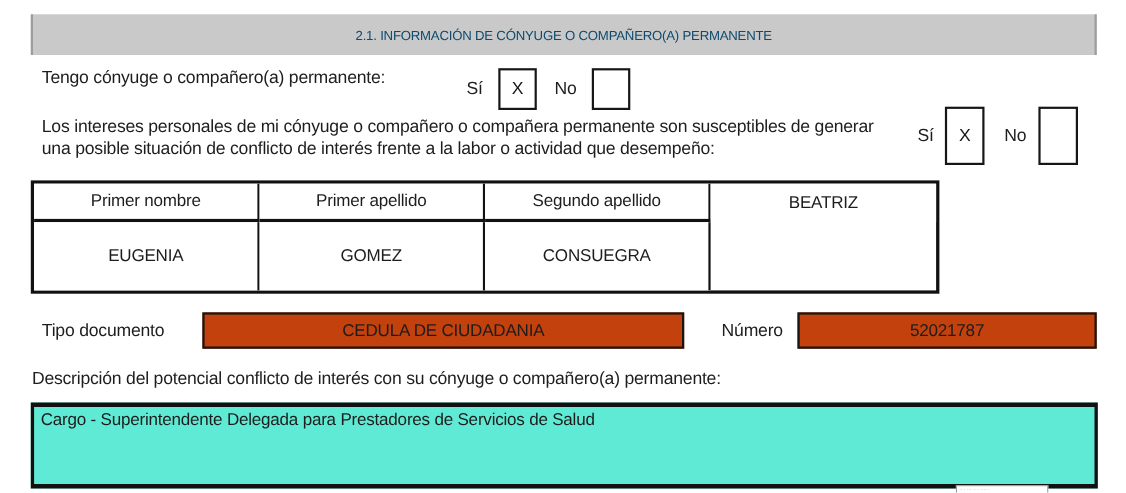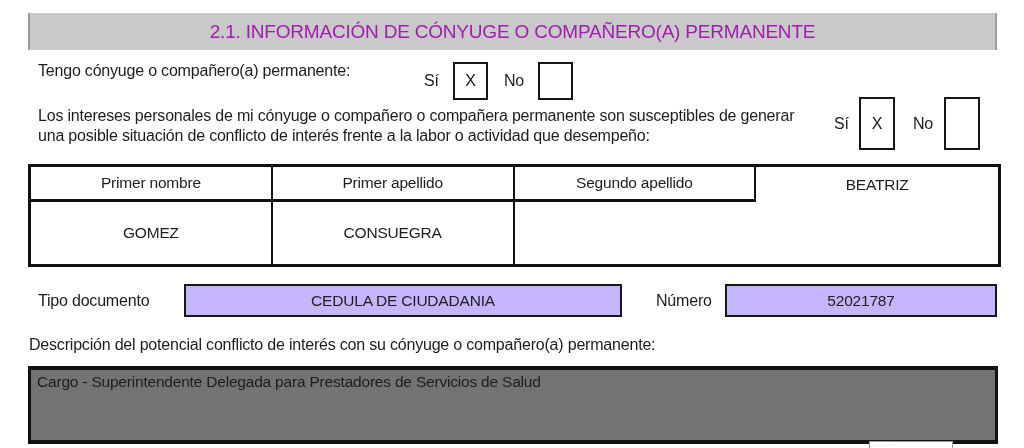--- a/index.html
+++ b/index.html
@@ -17,36 +17,36 @@
 
   
   .header-bar {
     left: 28px; top: 13px; width: 969px; height: 37px;
     background: #c9c9c9;
     border-left: 2px solid #9d9d9d;
     border-right: 2px solid #9d9d9d;
     display: flex; align-items: center; justify-content: center;
     box-sizing: border-box;
   }
-  .header-bar .title { font-size: 19px; color: #a21caf; }
+  .header-bar .title { font-size: 12px; color: #0c4a6e; }
 
   
   .q-label { font-size: 16px; line-height: 20px; }
   .yn-label { font-size: 16px; display: inline-flex; align-items: center; justify-content: center; }
   .checkbox {
     border: 2px solid #161616;
     box-sizing: border-box;
     display: flex; align-items: center; justify-content: center;
     font-size: 16px; color: #161616;
     background: #ffffff;
   }
 
   
   .name-table {
-    left: 28px; top: 164px; width: 973px; height: 103px;
+    left: 28px; top: 164px; width: 826px; height: 103px;
     border: 3px solid #111111;
     box-sizing: border-box;
     display: grid;
     grid-template-columns: repeat(4, 1fr);
     grid-template-rows: 35px 1fr;
   }
   .name-table .cell {
     display: flex; align-items: center; justify-content: center;
     font-size: 15.5px;
     border-right: 2px solid #111111;
@@ -56,34 +56,34 @@
   .name-table .cell:nth-child(4n) { border-right: none; }
   .name-table .head { border-bottom: 3px solid #111111; }
 
   
   .inline-label { font-size: 16px; display: inline-flex; align-items: center; }
   .field-box {
     border: 2px solid #161616;
     box-sizing: border-box;
     display: flex; align-items: center; justify-content: center;
     font-size: 15.5px;
-    background: #c4b5fd;
+    background: #c2410c;
   }
 
   
   .desc-label { font-size: 16px; }
   .desc-box {
     left: 28px; top: 366px; width: 970px; height: 78px;
     border: 3px solid #111111;
     border-top-width: 4px;
     border-bottom-width: 4px;
     box-sizing: border-box;
     font-size: 15.5px;
     padding: 3px 6px;
-    background: #737373;
+    background: #5eead4;
     overflow: hidden;
   }
 
   
   .mini-box {
     left: 869px; top: 441px; width: 84px; height: 14px;
     border: 1px solid #9a9a9a;
     box-sizing: border-box;
     font-size: 5px; line-height: 6px;
     color: #9a9a9a;
@@ -119,20 +119,21 @@
   <div class="abs yn-label" style="left:913px; top:97px; height:53px;">No</div>
   <div class="abs checkbox" style="left:944px; top:97px; width:36px; height:53px;">
     <span></span>
   </div>
 
   <div class="abs name-table">
     <div class="cell head">Primer nombre</div>
     <div class="cell head">Primer apellido</div>
     <div class="cell head">Segundo apellido</div>
     <div class="cell">BEATRIZ</div>
+    <div class="cell">EUGENIA</div>
     <div class="cell">GOMEZ</div>
     <div class="cell">CONSUEGRA</div>
   </div>
 
   <div class="abs inline-label" style="left:38px; top:284px; height:33px;">Tipo documento</div>
   <div class="abs field-box" style="left:184px; top:284px; width:438px; height:33px;">CEDULA DE CIUDADANIA</div>
   <div class="abs inline-label" style="left:656px; top:284px; height:33px;">Número</div>
   <div class="abs field-box" style="left:725px; top:284px; width:272px; height:33px;">52021787</div>
 
   <div class="abs desc-label" style="left:29px; top:336px; width:960px;">Descripción del potencial conflicto de interés con su cónyuge o compañero(a) permanente:</div>

